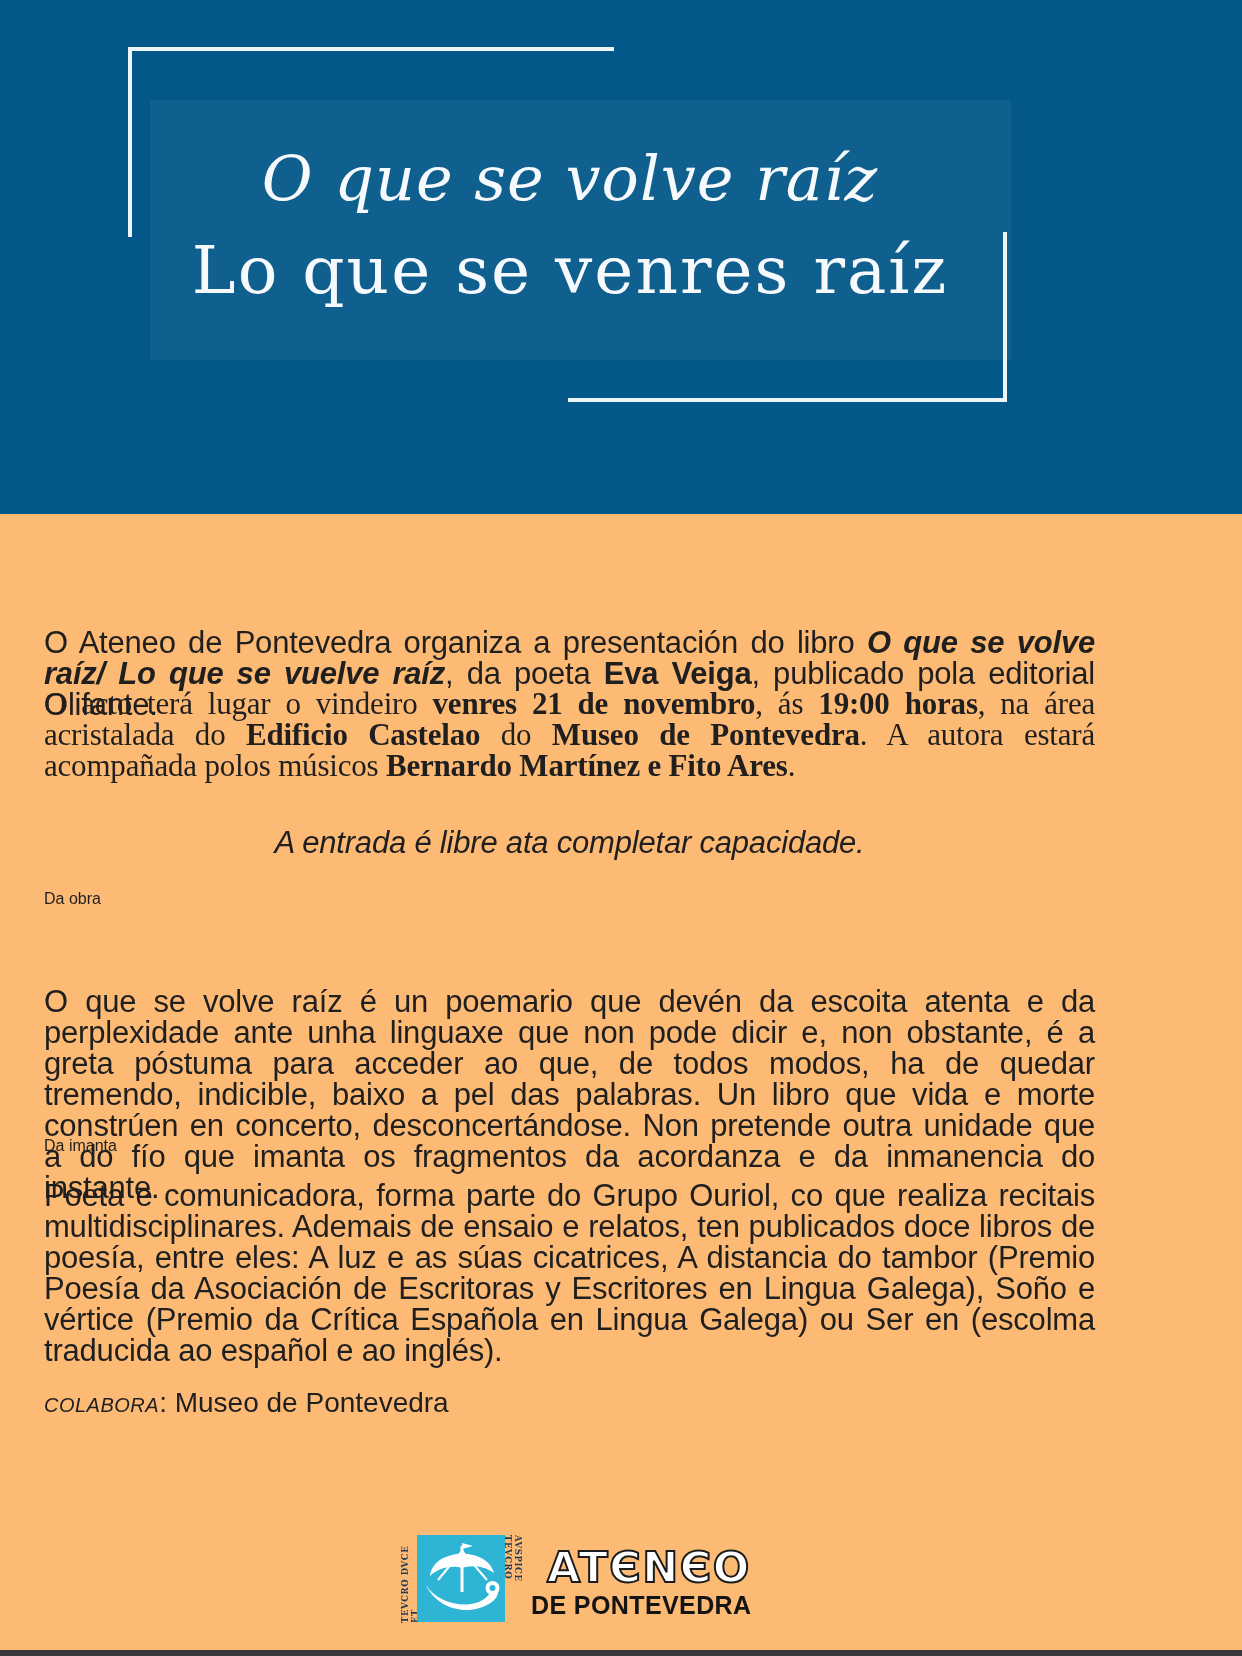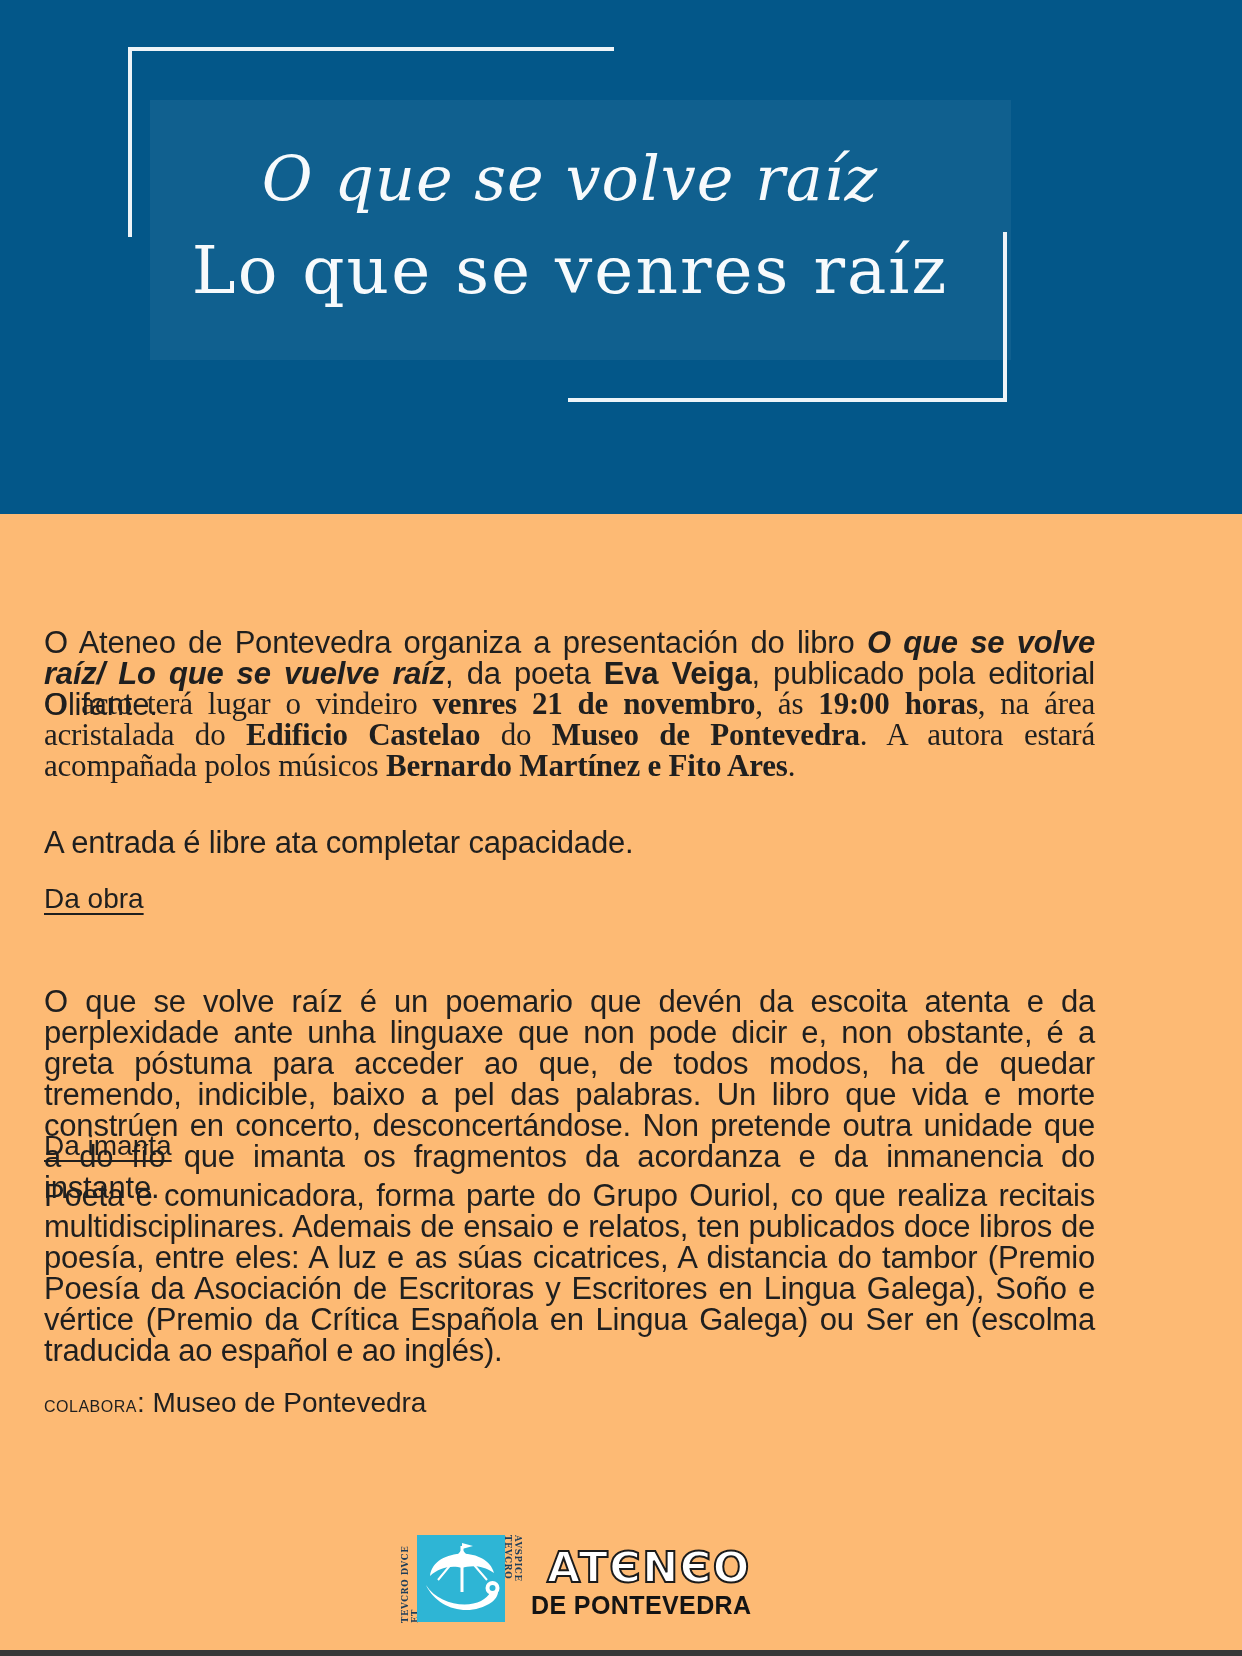--- a/index.html
+++ b/index.html
@@ -14,29 +14,29 @@
   .frame{position:absolute;background:#eef4f8;}
   .f-tl-h{left:128px;top:47px;width:486px;height:4px;}
   .f-tl-v{left:128px;top:47px;width:4px;height:190px;}
   .f-br-v{left:1003px;top:232px;width:4px;height:170px;}
   .f-br-h{left:568px;top:398px;width:439px;height:4px;}
   .title{position:absolute;left:130px;width:880px;text-align:center;color:#f7fafc;font-family:"DejaVu Serif",serif;}
   .title-gl{top:148px;font-size:62px;line-height:1;font-style:italic;letter-spacing:1px;}
   .title-es{top:238px;font-size:66px;line-height:1;letter-spacing:2px;}
   
   .para{position:absolute;left:44px;width:1051px;font-size:31px;line-height:31px;letter-spacing:-0.2px;text-align:justify;margin:0;}
-  .p1{top:627px;} .p2{top:688px;font-family:Liberation Serif, serif;} .p3{top:827px;text-align:left;}
+  .p1{top:627px;} .p2{top:688px;font-family:Liberation Serif, serif;} .p3{top:827px;font-style:italic;text-align:center;}
   .h-obra{top:883px;} .p-obra{top:986px;}
   .h-autora{top:1130px;} .p-autora{top:1180px;}
-  .heading{position:absolute;left:44px;font-size:28px;line-height:31px;margin:0;font-weight:400;
-           text-decoration:underline;text-decoration-thickness:2px;text-underline-offset:5px;}
+  .heading{position:absolute;left:44px;font-size:16px;line-height:31px;margin:0;font-weight:400;
+           text-decoration-thickness:2px;text-underline-offset:5px;}
   .bold{font-weight:700;}
   .bolditalic{font-weight:700;font-style:italic;}
   .colabora{position:absolute;left:44px;top:1386px;font-size:28px;line-height:34px;margin:0;text-align:left;}
-  .colabora .label{font-size:16px;letter-spacing:0.5px;}
+  .colabora .label{font-style:italic;font-size:20px;letter-spacing:0.5px;}
   
   .emblem{position:absolute;left:417px;top:1535px;width:88px;height:87px;background:#2EB5D5;}
   .motto{position:absolute;top:1535px;height:88px;width:13px;
          font-family:"DejaVu Serif",serif;font-size:8.5px;font-weight:700;letter-spacing:0.6px;
          color:#1d3d5a;display:flex;align-items:center;justify-content:center;}
   .motto-left{left:403px;writing-mode:vertical-rl;transform:rotate(180deg);}
   .motto-right{left:506px;writing-mode:vertical-rl;}
   .wordmark{position:absolute;left:529px;top:1542px;margin-left:16px;}
   .logo-sub{position:absolute;left:531px;top:1591px;font-size:25px;font-weight:700;letter-spacing:0.4px;color:#141414;}
   .bottom-bar{position:absolute;left:0;top:1650px;width:1242px;height:6px;background:#383838;}

